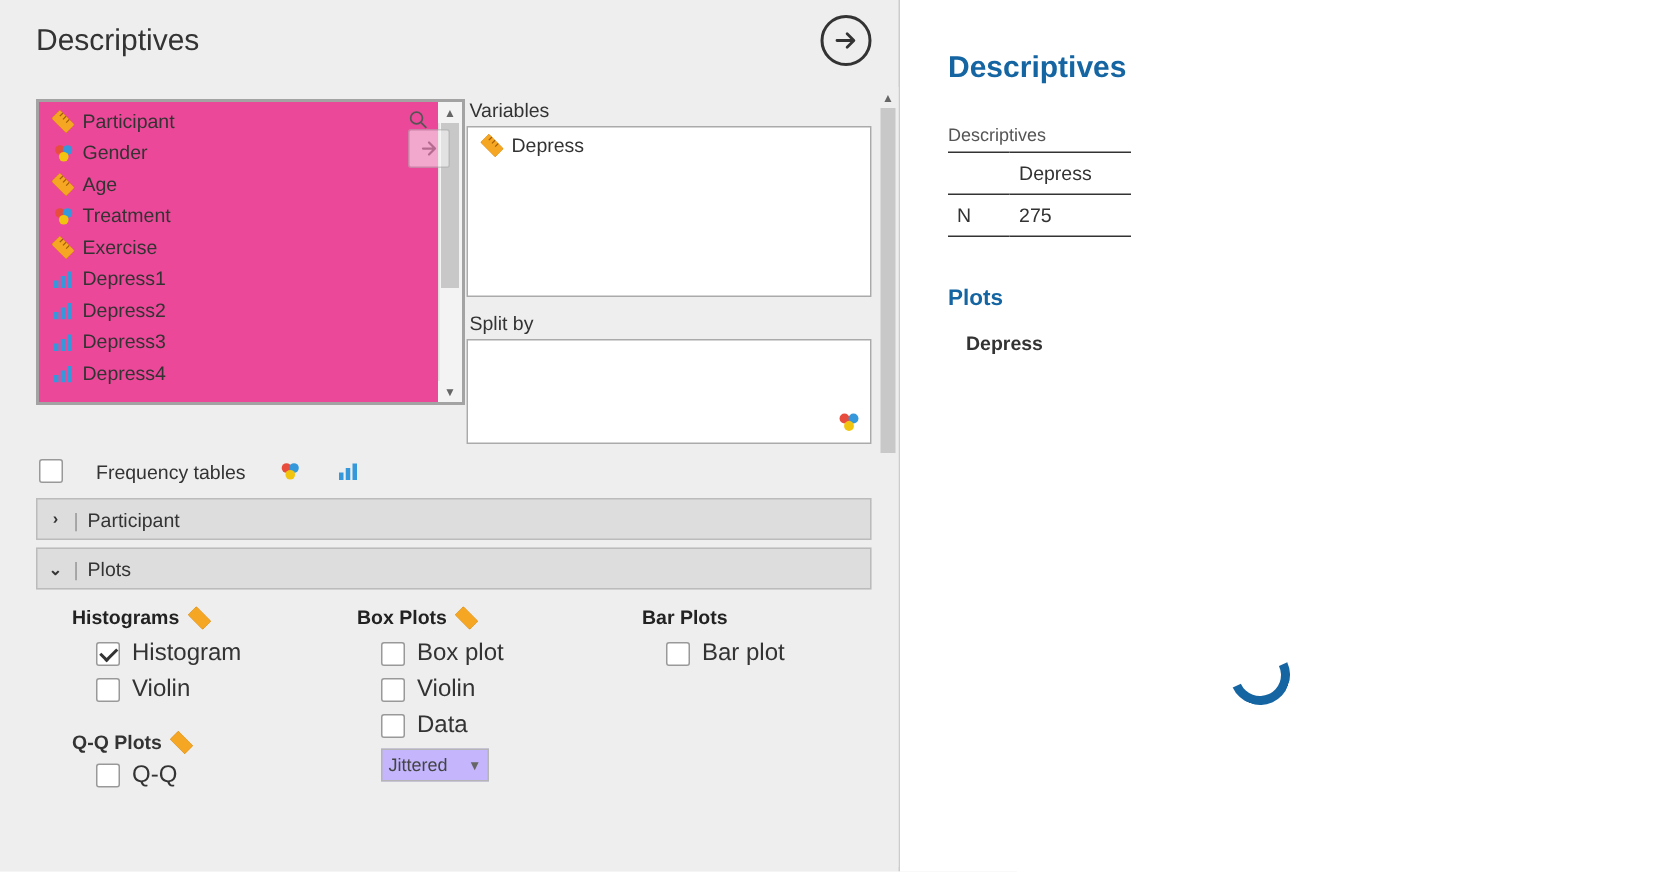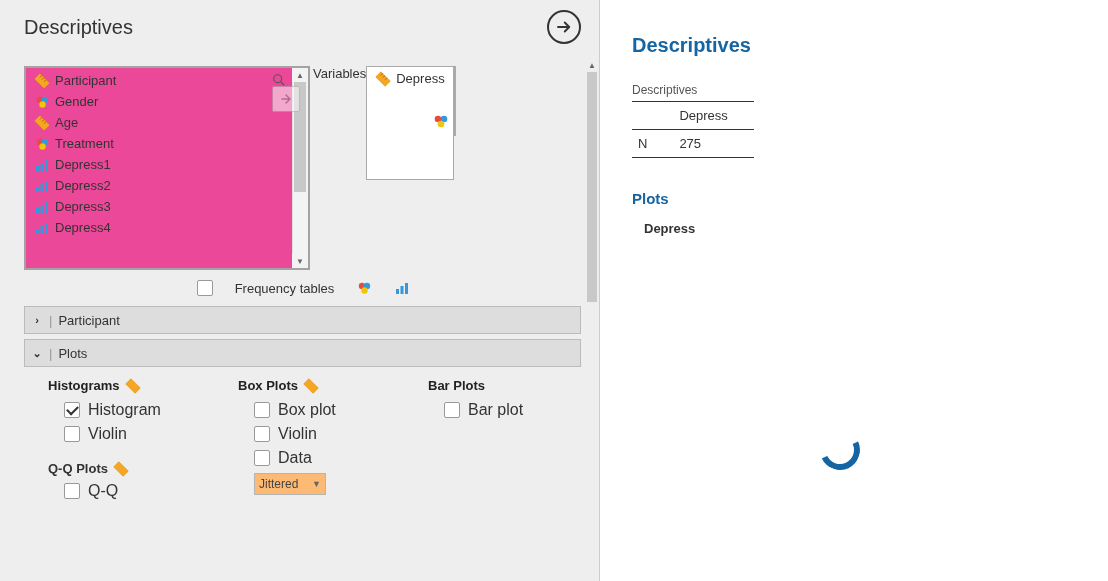--- a/index.html
+++ b/index.html
@@ -16,41 +16,41 @@
 .var-list-col { width: 237px; }
 .var-list { width: 286px; height: 204px; background: #ec4899; border: 2px solid #a3a3a3; position: relative; overflow: hidden; }
 .var-list-inner { position: absolute; inset: 0; overflow-y: auto; padding: 2px 0; }
 .var-item { display: flex; align-items: center; gap: 5px; padding: 3px 8px; cursor: pointer; font-size: 13px; }
 .icon-slot { width: 16px; height: 14px; display: inline-flex; align-items: center; justify-content: center; }
 .ruler { transform: rotate(45deg); }
 .ruler rect { fill: #f5a623; stroke: #d68910; stroke-width: 0.6; }
 .circles circle { stroke-width: 0; }
 .bars rect { fill: #3498db; }
 .search-icon { position: absolute; top: 5px; right: 22px; width: 14px; height: 14px; color: #555; }
-.var-right { flex: 1; display: flex; flex-direction: row; }
+.var-right { flex: 1; display: flex; flex-direction: column; }
 .field-label { font-size: 13px; color: #333; margin: 0 0 3px 2px; }
 .target-box { background: #fff; border: 1px solid #aaa; position: relative; }
 .variables-box { height: 114px; }
 .splitby-box { height: 70px; margin-top: 0; }
 .splitby-icon { position: absolute; bottom: 4px; right: 6px; }
 .arrows-col { width: 30px; display: flex; flex-direction: column; align-items: center; gap: 94px; padding-top: 20px; }
 .move-btn { width: 28px; height: 26px; background: #f8f8f8; border: 1px solid #b0b0b0; border-radius: 2px; display: flex; align-items: center; justify-content: center; cursor: pointer; }
 .move-btn.disabled { opacity: 0.55; cursor: default; }
-.freq-row { display: flex; align-items: center; gap: 22px; margin: 10px 0 10px 2px; justify-content: center; }
+.freq-row { display: flex; align-items: center; gap: 22px; margin: 10px 0 10px 2px; }
 .checkbox { width: 16px; height: 16px; background: #fff; border: 1px solid #999; border-radius: 2px; display: inline-flex; align-items: center; justify-content: center; cursor: pointer; }
 .checkbox.checked::after { content: ""; width: 9px; height: 5px; border-left: 2px solid #333; border-bottom: 2px solid #333; transform: rotate(-45deg) translate(1px,-1px); }
 .section-bar { height: 28px; background: #ddd; border: 1px solid #bbb; display: flex; align-items: center; gap: 6px; padding: 0 6px; margin-bottom: 5px; cursor: pointer; }
 .section-bar .chev { font-size: 11px; font-weight: bold; color: #333; width: 12px; text-align: center; }
 .section-bar .divider { color: #999; }
 .plots-content { padding: 6px 0 0 0; display: flex; gap: 30px; margin-left: 24px; }
 .plot-col { min-width: 160px; }
 .plot-col h4 { font-size: 13px; font-weight: bold; color: #222; margin-bottom: 8px; display: flex; align-items: center; gap: 5px; }
 .plot-opt { display: flex; align-items: center; gap: 8px; margin: 6px 0 6px 16px; font-size: 16px; color: #333; }
 .sub-heading { font-weight: bold; font-size: 13px; margin: 18px 0 6px 0; display: flex; align-items: center; gap: 5px; }
-.select { width: 72px; height: 22px; background: #fdba74; border: 1px solid #b5b5b5; font-size: 12px; padding: 0 4px; color: #444; display: flex; align-items: center; justify-content: space-between; margin: 6px 0 0 16px; cursor: pointer; }
+.select { width: 72px; height: 22px; background: #c4b5fd; border: 1px solid #b5b5b5; font-size: 12px; padding: 0 4px; color: #444; display: flex; align-items: center; justify-content: space-between; margin: 6px 0 0 16px; cursor: pointer; }
 .select .caret { font-size: 9px; color: #666; }
 
 
 .right-panel { flex: 1; background: #fff; padding: 34px 20px 0 32px; position: relative; }
 .res-title { color: #1565a2; font-size: 20px; font-weight: 700; margin-bottom: 26px; }
 .res-subtitle { color: #1565a2; font-size: 15px; font-weight: 700; margin: 32px 0 14px 0; }
 .res-table-caption { font-size: 12px; color: #555; margin-bottom: 4px; }
 .res-table { border-collapse: collapse; }
 .res-table th, .res-table td { padding: 6px 26px 6px 6px; font-size: 13px; }
 .res-table thead tr { border-top: 1px solid #333; border-bottom: 1px solid #333; }
@@ -122,20 +122,31 @@
               </div>
             <div class="var-item">
                 <span class="icon-slot">
                   <svg class="circles" width="15" height="12">
                     <circle cx="5" cy="4" r="3.2" fill="#e74c3c"></circle>
                     <circle cx="10" cy="4" r="3.2" fill="#3498db"></circle>
                     <circle cx="7.5" cy="8.5" r="3.2" fill="#f1c40f"></circle>
                   </svg>
                 </span>
                 <span>Treatment</span>
+              </div>
+            <div class="var-item">
+                <span class="icon-slot">
+                  <svg class="ruler" width="14" height="8">
+                    <rect x="0" y="0" width="14" height="8" rx="1"></rect>
+                    <line x1="3" y1="0" x2="3" y2="3" stroke="#a05a00" stroke-width="0.8"></line>
+                    <line x1="6" y1="0" x2="6" y2="3" stroke="#a05a00" stroke-width="0.8"></line>
+                    <line x1="9" y1="0" x2="9" y2="3" stroke="#a05a00" stroke-width="0.8"></line>
+                  </svg>
+                </span>
+                <span>Exercise</span>
               </div>
             <div class="var-item">
                 <span class="icon-slot">
                   <svg class="bars" width="14" height="12">
                     <rect x="1" y="7" width="3" height="5"></rect>
                     <rect x="5.5" y="4" width="3" height="8"></rect>
                     <rect x="10" y="1" width="3" height="11"></rect>
                   </svg>
                 </span>
                 <span>Depress1</span>
@@ -201,20 +212,21 @@
                   <rect x="0" y="0" width="14" height="8" rx="1"></rect>
                   <line x1="3" y1="0" x2="3" y2="3" stroke="#a05a00" stroke-width="0.8"></line>
                   <line x1="6" y1="0" x2="6" y2="3" stroke="#a05a00" stroke-width="0.8"></line>
                   <line x1="9" y1="0" x2="9" y2="3" stroke="#a05a00" stroke-width="0.8"></line>
                 </svg>
               </span>
               <span>Depress</span>
             </div>
         </div>
         <div style="height:10px;"></div>
+        <div class="field-label">Split by</div>
         <div class="target-box splitby-box">
           <span class="splitby-icon"><svg class="circles" width="16" height="13">
                 <circle cx="5" cy="4" r="3.3" fill="#e74c3c"></circle>
                 <circle cx="11" cy="4" r="3.3" fill="#3498db"></circle>
                 <circle cx="8" cy="9" r="3.3" fill="#f1c40f"></circle>
               </svg></span>
         </div>
       </div>
     </div>
 

